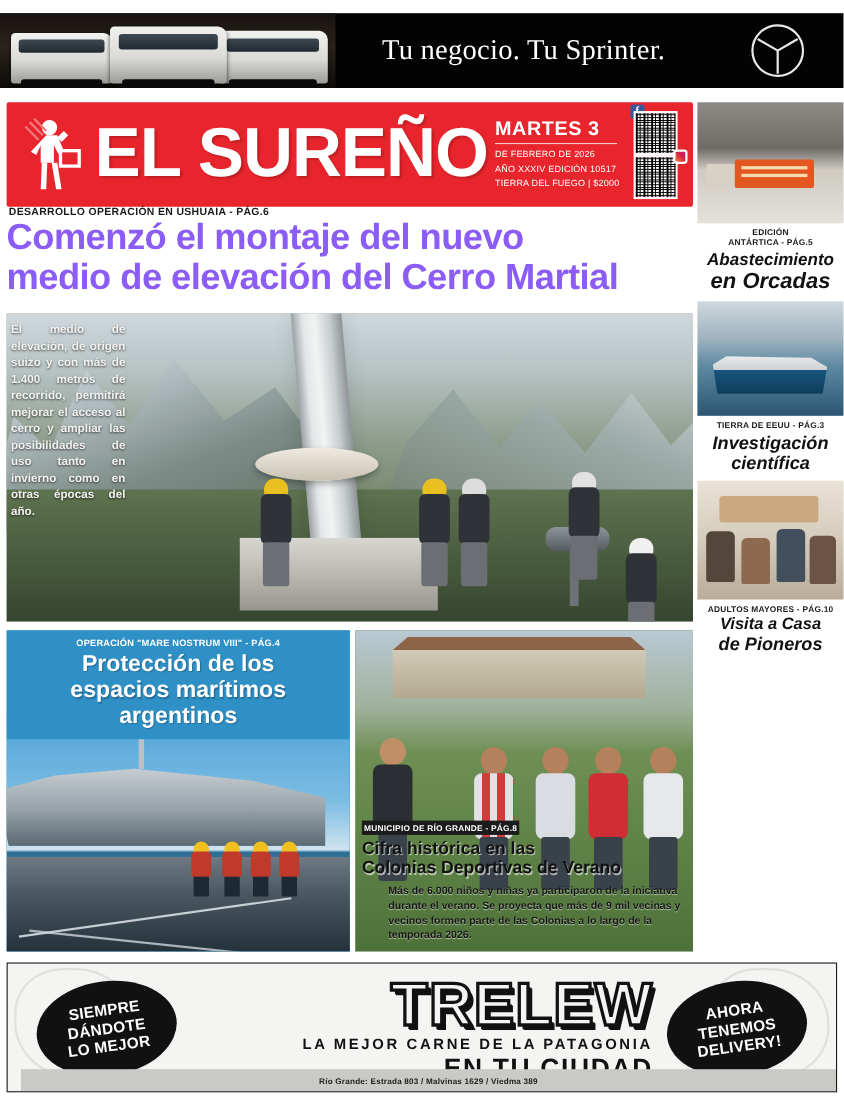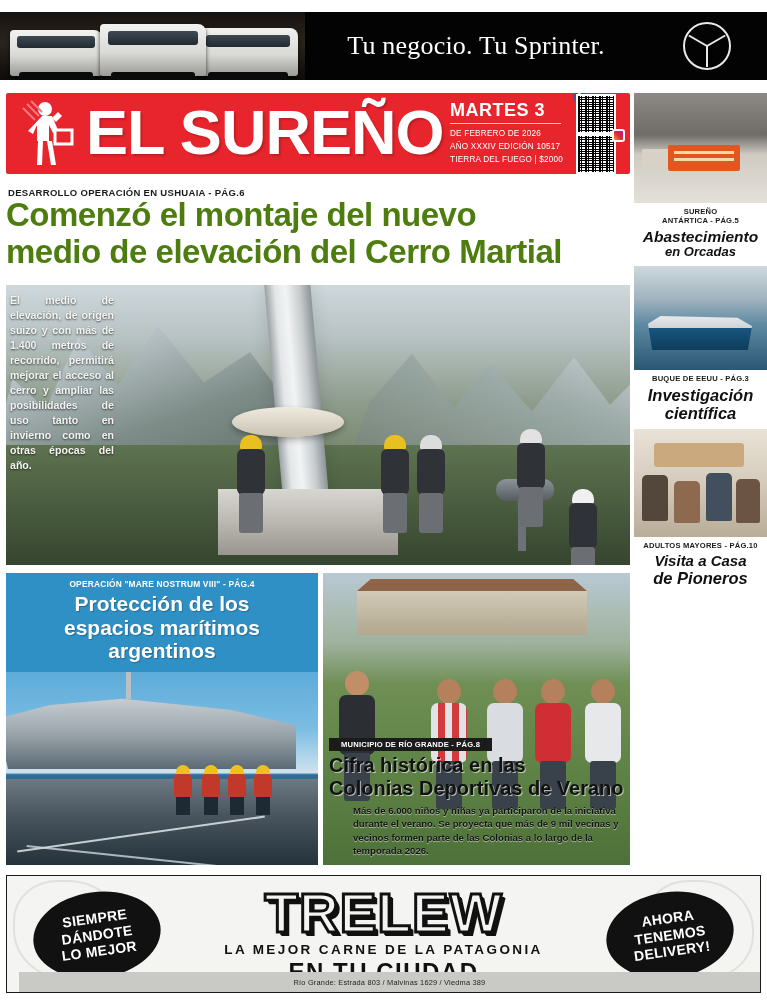--- a/index.html
+++ b/index.html
@@ -37,21 +37,21 @@
   .topad-logo { flex:0 0 120px; display:flex; align-items:center; justify-content:center; }
   .mbstar { width:48px; height:48px; border:2px solid #e9e9e9; border-radius:50%; position:relative; }
   .mbstar i { position:absolute; left:50%; top:50%; width:2px; height:21px; background:#e9e9e9;
      transform-origin:top center; }
   .mbstar i:nth-child(1){ transform:translate(-50%,0) rotate(0deg); }
   .mbstar i:nth-child(2){ transform:translate(-50%,0) rotate(120deg); }
   .mbstar i:nth-child(3){ transform:translate(-50%,0) rotate(240deg); }
 
   
   .masthead {
-    position:absolute; left:6px; top:93px; width:624px; height:81px;
+    position:absolute; left:6px; top:93px; width:624px; height:95px;
     background:#e8252c; display:flex; align-items:center; overflow:hidden;
     border-radius:2px;
   }
   .mh-logo { flex:0 0 72px; height:76px; position:relative; margin-left:6px; }
   .mh-title { flex:1; color:#fff; font-weight:bold; font-size:63px; line-height:1;
     letter-spacing:-1px; font-family:"Liberation Sans", sans-serif;
     text-shadow:2px 2px 2px rgba(0,0,0,.18); padding-left:2px; margin-top:-2px;}
   .mh-date { flex:0 0 118px; color:#fff; padding-right:2px; }
   .mh-date .big { font-size:18px; font-weight:bold; letter-spacing:.5px; line-height:1.1; }
   .mh-rule { height:1px; background:rgba(255,255,255,.75); margin:3px 0 4px 0; width:96%; }
@@ -68,21 +68,21 @@
   }
   .fb-ic, .ig-ic { position:absolute; width:13px; height:13px; border-radius:3px; }
   .fb-ic { left:5px; top:-1px; background:#3b5998; color:#fff; font-size:10px; font-weight:bold;
     text-align:center; line-height:13px; font-family:"Liberation Serif", serif;}
   .ig-ic { left:44px; top:40px; background:linear-gradient(45deg,#f09433,#dc2743,#bc1888);
     border:2px solid #fff; }
 
   
   .lead-kicker { position:absolute; left:8px; top:187px; font-size:9.5px; font-weight:bold;
     color:#1a1a1a; letter-spacing:.3px; }
-  .lead-head { position:absolute; left:6px; top:196px; width:624px; color:#4d7c0f;
+  .lead-head { position:absolute; left:6px; top:196px; width:624px; color:#8b5cf6;
     font-size:33px; font-weight:bold; line-height:1.13; letter-spacing:-.5px;
     text-shadow:1px 1px 0 rgba(255,255,255,.55); z-index:4; }
   .lead-photo { position:absolute; left:6px; top:285px; width:624px; height:280px;
     overflow:hidden; background:#8fa08a; }
   .lp-sky { position:absolute; inset:0;
     background:linear-gradient(180deg,#cfd8dc 0%,#b8c3c4 18%,#8e9c8c 42%,#6f8161 68%,#4f6347 100%); }
   .lp-mtn { position:absolute; left:-20px; top:10px; width:330px; height:190px;
     background:linear-gradient(160deg,#e7ecef 0%,#b9c4c8 30%,#7d8c87 62%,#5d6b60 100%);
     clip-path:polygon(0% 100%,8% 44%,18% 60%,28% 22%,40% 48%,52% 16%,66% 46%,80% 30%,92% 58%,100% 40%,100% 100%); }
   .lp-mtn2 { position:absolute; right:-10px; top:28px; width:300px; height:170px;
@@ -151,22 +151,22 @@
   .kid .hd { position:absolute; left:10px; top:0; width:24px; height:25px; border-radius:50%; background:#b5805c; }
   .kid .tr { position:absolute; left:4px; top:24px; width:36px; height:60px; border-radius:7px; }
   .kid .lgs{ position:absolute; left:9px; top:82px; width:26px; height:48px; background:#39414a; border-radius:3px; }
   .k1 { left:12px; bottom:44px; height:150px; } .k1 .tr{ background:#2b2f33; } .k1 .hd{ background:#c08f68; }
   .k2 { left:104px; } .k2 .tr{ background:repeating-linear-gradient(90deg,#e0e2e5 0 7px,#d23b3b 7px 14px); }
   .k3 { left:160px; } .k3 .tr{ background:#d9dce0; }
   .k4 { left:208px; } .k4 .tr{ background:#cf2f34; }
   .k5 { left:258px; } .k5 .tr{ background:#e6e8ea; }
   .col-head { position:absolute; left:0; bottom:0; width:307px; padding:5px 6px 7px; z-index:3; }
   .col-kicker { display:inline-block; background:#1b1b1b; color:#fff; font-size:7.6px; font-weight:bold;
-    padding:2px 12px; letter-spacing:.2px; }
-  .col-title { color:#111; font-size:20px; font-weight:bold; line-height:1.13; margin-top:3px;
+    padding:2px 2px; letter-spacing:.2px; }
+  .col-title { color:#111; font-size:16px; font-weight:bold; line-height:1.13; margin-top:3px;
     text-shadow:1px 1px 0 rgba(255,255,255,.6); }
   .col-sub { color:#141414; font-size:9.6px; line-height:1.42; margin-top:4px; font-weight:600;
     text-shadow:0 1px 1px rgba(255,255,255,.6);margin-left:24px; }
 
   
   .side { position:absolute; left:634px; top:93px; width:133px; height:772px; }
   .side-item { position:relative; width:133px; }
   .si-photo { width:133px; overflow:hidden; position:relative; }
   .si-txt { padding:4px 4px 7px; text-align:center; }
   .si-kicker { font-size:7.6px; font-weight:bold; color:#1a1a1a; letter-spacing:.2px; line-height:1.25; }
@@ -194,29 +194,29 @@
      radial-gradient(circle at 6% 30%, #999 0 1px, transparent 1px),
      radial-gradient(circle at 94% 60%, #999 0 1px, transparent 1px); }
   .ba-cow { position:absolute; top:4px; width:110px; height:100px; border:2px solid #cfcfcf;
     border-radius:40% 50% 45% 50%; opacity:.55; }
   .ba-cow.l { left:6px; } .ba-cow.r { right:6px; }
   .ba-badge { position:absolute; top:16px; width:128px; height:86px; border-radius:50%;
     background:#111; color:#fff; display:flex; align-items:center; justify-content:center;
     text-align:center; font-weight:bold; font-size:14px; line-height:1.18; letter-spacing:.3px;
     transform:rotate(-8deg); }
   .ba-badge.l { left:26px; } .ba-badge.r { right:26px; }
-  .ba-center { position:absolute; left:50%; top:12px; transform:translateX(-50%); text-align:center; width:420px; }
+  .ba-center { position:absolute; left:50%; top:12px; transform:translateX(-50%); text-align:right; width:420px; }
   .ba-brand { font-size:55px; font-weight:bold; letter-spacing:1px; color:#f4f4f2; line-height:.94;
     -webkit-text-stroke:3px #111;
     text-shadow:4px 4px 0 #111, 3px 3px 0 #111; font-family:"Liberation Sans", sans-serif; }
   .ba-l1 { font-size:13.5px; font-weight:bold; letter-spacing:2.4px; color:#111; margin-top:2px; }
   .ba-l2 { font-size:24px; font-weight:bold; letter-spacing:1.5px; color:#111; margin-top:1px; }
   .ba-addr { position:absolute; left:12px; right:0; bottom:0; height:20px; background:#c9c9c6;
     display:flex; align-items:center; justify-content:center;
-    font-size:7.4px; color:#1d1d1d; letter-spacing:.2px; font-weight:400; }
+    font-size:7.4px; color:#1d1d1d; letter-spacing:.2px; font-weight:700; }
 </style>
 </head>
 <body>
 
 <div class="page">
 
   <div class="topad">
     <div class="topad-photo">
       <div class="van van1"></div>
       <div class="van van2"></div>
@@ -389,35 +389,35 @@
 
   <div class="side">
 
 
     <div class="side-item">
       <div class="si-photo ph-ant">
         <div class="ant-hut"></div>
         <div class="ant-sign"></div>
       </div>
       <div class="si-txt">
-        <div class="si-kicker">SUREÑO</div>
+        <div class="si-kicker">EDICIÓN</div>
         <div class="si-kicker">ANTÁRTICA - PÁG.5</div>
         <div class="si-title">
           <div style="font-size:15.5px">Abastecimiento</div>
-          <div style="font-size:13px">en Orcadas</div>
+          <div style="font-size:20px">en Orcadas</div>
         </div>
       </div>
     </div>
 
     <div class="side-item">
       <div class="si-photo ph-sea">
         <div class="sea-ship"></div>
       </div>
       <div class="si-txt">
-        <div class="si-kicker">BUQUE DE EEUU - PÁG.3</div>
+        <div class="si-kicker">TIERRA DE EEUU - PÁG.3</div>
         <div class="si-title">
           <div style="font-size:16.5px">Investigación</div>
           <div style="font-size:16.5px">científica</div>
         </div>
       </div>
     </div>
 
     <div class="side-item">
       <div class="si-photo ph-cas">
         <div class="cas-p" style="left:8px;  top:46px; width:26px; height:46px; background:#53463a;"></div>

